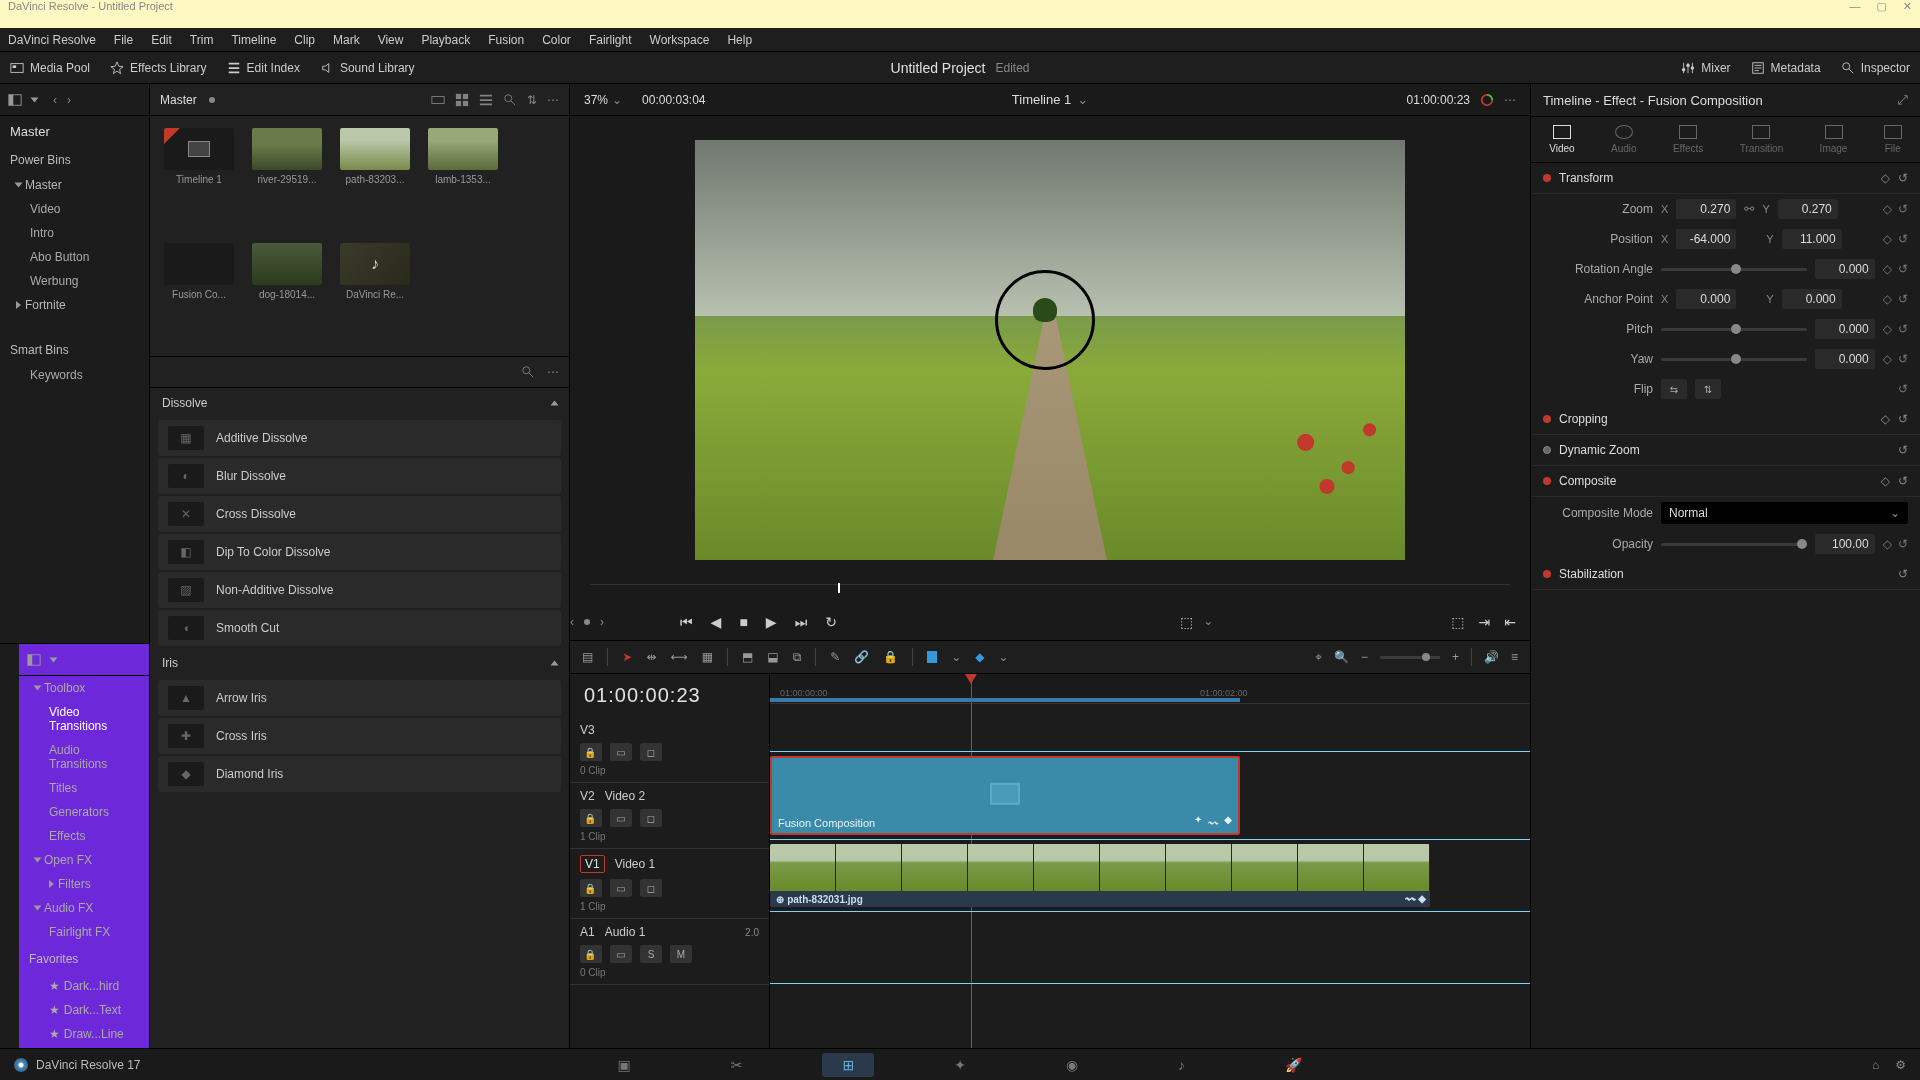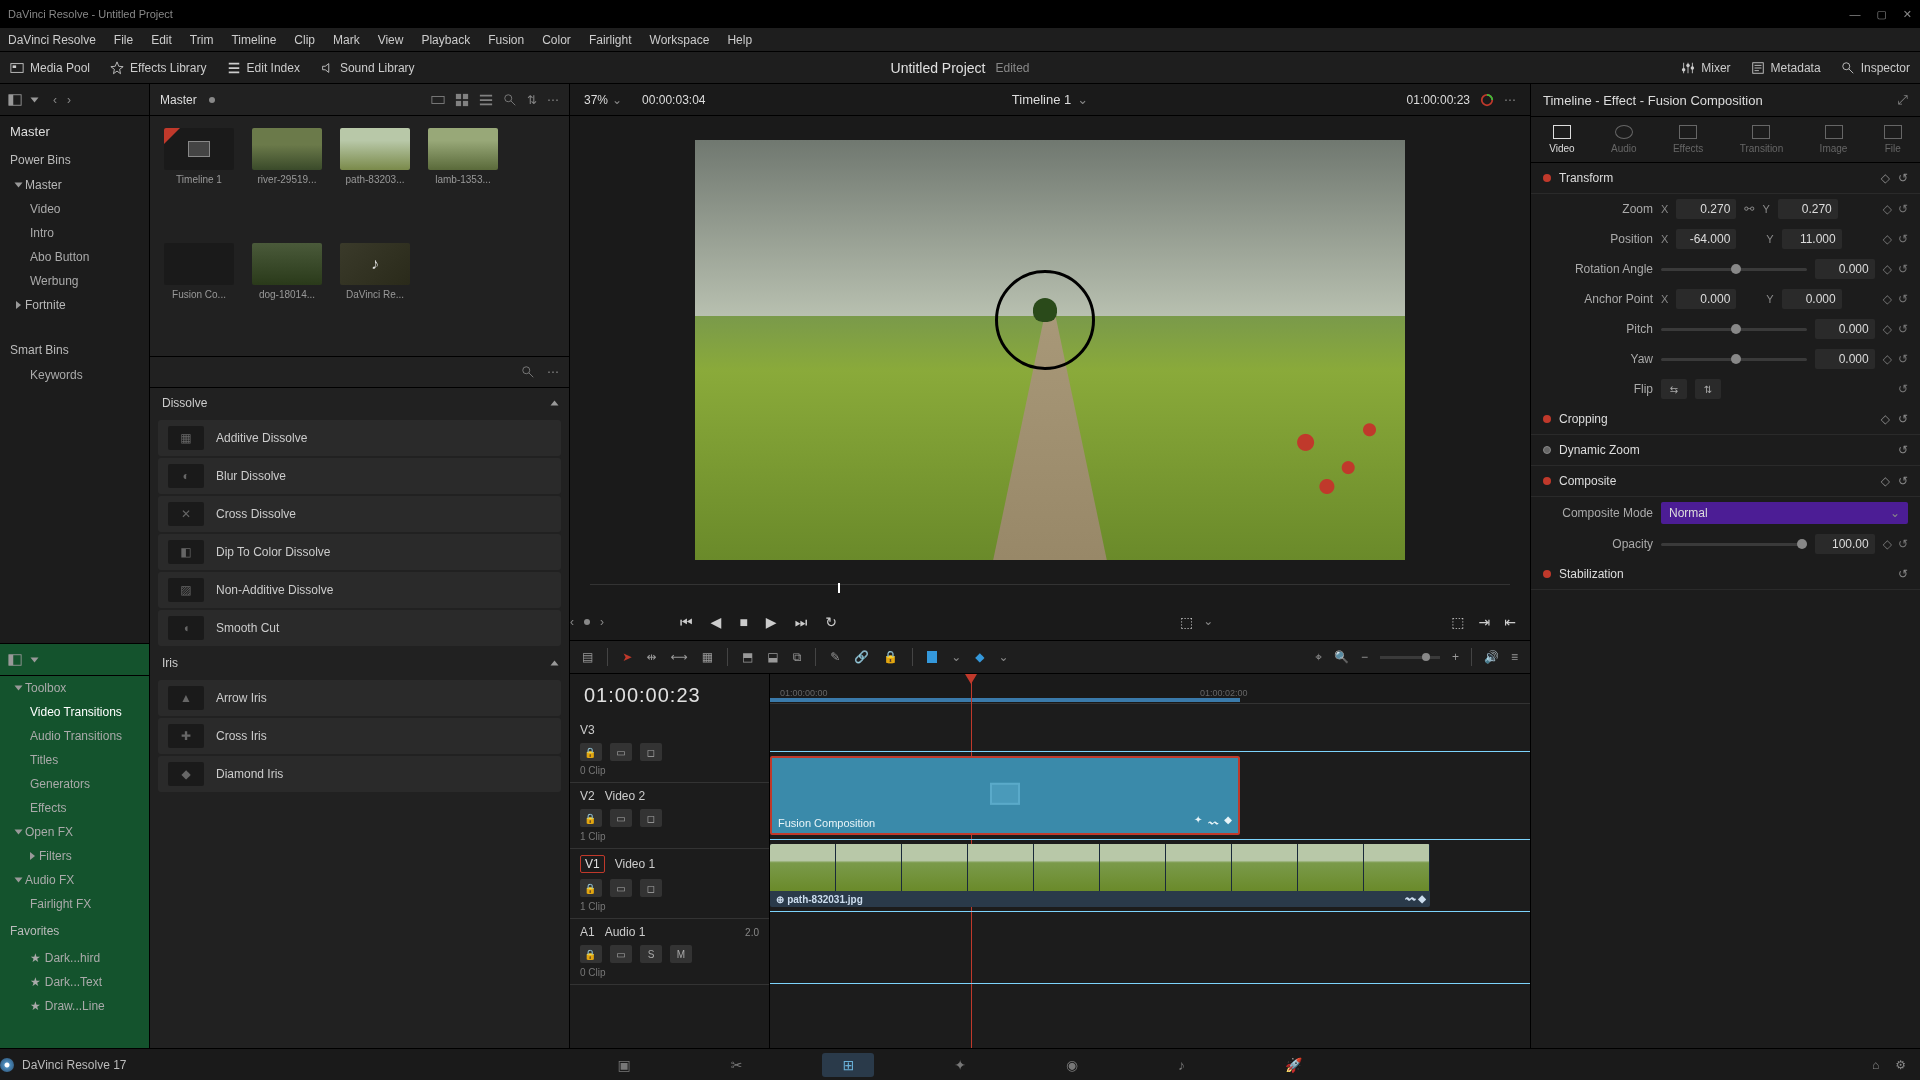--- a/index.html
+++ b/index.html
@@ -1,19 +1,19 @@
 <!DOCTYPE html>
 <html><head>
 <meta charset="utf-8">
 <style>
 * { margin:0; padding:0; box-sizing:border-box; font-family:-apple-system,BlinkMacSystemFont,"Segoe UI",sans-serif; }
 body { background:#1a1a1a; color:#b8b8b8; font-size:12px; overflow:hidden; width:1920px; height:1080px; }
 
 
-.titlebar { height:28px; background:#000000; display:flex; align-items:center; padding:0 8px; color:#888; font-size:11px; }
+.titlebar { height:28px; background:#fef9c3; display:flex; align-items:flex-start; padding:0 8px; color:#888; font-size:11px; }
 .titlebar .win-ctrl { margin-left:auto; display:flex; gap:16px; }
 .titlebar .win-ctrl span { cursor:pointer; }
 
 
 .menubar { height:24px; background:#1e1e1e; display:flex; align-items:center; padding:0 8px; gap:18px; font-size:12px; color:#ccc; border-bottom:1px solid #000; }
 .menubar span { cursor:pointer; }
 
 
 .toptoolbar { height:32px; background:#1e1e1e; display:flex; align-items:center; padding:0 10px; gap:20px; border-bottom:1px solid #000; }
 .toptoolbar .tool { display:flex; align-items:center; gap:6px; color:#ccc; font-size:12px; }
@@ -51,21 +51,21 @@
 .thumb-img.fusion { background:#1a1a1a; }
 .thumb-img.audio { background:linear-gradient(135deg,#3a3a2a,#2a2a1a); display:flex; align-items:center; justify-content:center; }
 .thumb-img.audio::after{content:"♪";color:#ddd;font-size:16px;}
 .thumb-img.nature1 { background:linear-gradient(#6b7a4a 40%,#3a4a2a); }
 .thumb-img.nature2 { background:linear-gradient(#b8c8a8 30%,#7a8a4a); }
 .thumb-img.nature3 { background:linear-gradient(#98a878 30%,#5a6a3a); }
 .thumb-img.nature4 { background:linear-gradient(#4a5a3a,#2a3a1a); }
 .thumb-label { font-size:10px; color:#999; text-align:center; white-space:nowrap; overflow:hidden; text-overflow:ellipsis; width:100%; }
 
 
-.fxlib { flex:1; background:#14532d; overflow:auto; }
+.fxlib { flex:1; background:#6d28d9; overflow:auto;margin-left:19px; }
 .fx-tree-item { padding:5px 10px 5px 16px; font-size:12px; color:#aaa; display:flex; align-items:center; gap:4px; cursor:pointer; }
 .fx-tree-item.sel { color:#fff; font-weight:500; }
 .fx-tree-sub { padding-left:30px; }
 .fx-tree-hdr { padding:8px 10px; font-size:12px; color:#bbb; }
 .fxlist-hdr { height:32px; display:flex; align-items:center; padding:0 10px; justify-content:space-between; border-bottom:1px solid #000; }
 .fxlist { flex:1; overflow:auto; }
 .fxcat { padding:8px 12px; color:#ccc; display:flex; justify-content:space-between; align-items:center; }
 .fxitem { display:flex; align-items:center; gap:12px; padding:6px 10px; margin:2px 8px; background:#2a2a2a; border-radius:3px; cursor:pointer; }
 .fxitem .fxicon { width:36px; height:24px; background:#1a1a1a; border-radius:2px; display:flex;align-items:center;justify-content:center;color:#666;}
 .fxitem .fxname { font-size:12px; color:#ccc; }
@@ -146,27 +146,27 @@
 .insp-row { display:flex; align-items:center; padding:5px 12px; gap:8px; }
 .insp-row .lbl { width:110px; text-align:right; color:#aaa; font-size:12px; }
 .insp-row .axis { color:#888; font-size:11px; }
 .insp-row .val { width:60px; background:#2a2a2a; padding:3px 6px; text-align:right; font-size:12px; color:#ddd; border-radius:2px; }
 .insp-row .slider { flex:1; height:3px; background:#3a3a3a; position:relative; border-radius:2px;}
 .insp-row .slider .knob{position:absolute;top:-4px;width:10px;height:10px;background:#888;border-radius:50%;}
 .insp-row .kf { display:flex; gap:6px; color:#777; margin-left:auto;}
 .insp-row .kf span{cursor:pointer;}
 .insp-row .link { color:#888; }
 .insp-row .flipbtn { width:26px; height:20px; background:#2a2a2a; border-radius:2px; display:flex;align-items:center;justify-content:center;color:#aaa;font-size:10px;}
-.insp-select { flex:1; background:#4c1d95; padding:4px 8px; border-radius:2px; color:#ddd; display:flex;justify-content:space-between;align-items:flex-end;}
+.insp-select { flex:1; background:#000000; padding:4px 8px; border-radius:2px; color:#ddd; display:flex;justify-content:space-between;align-items:flex-end;}
 
 
 .bottombar { height:32px; background:#1a1a1a; border-top:1px solid #000; display:flex; align-items:center; justify-content:center; gap:60px; position:relative;}
 .bottombar .pgicon { color:#777; cursor:pointer; font-size:14px; padding:4px 20px;}
 .bottombar .pgicon.active { background:#2a3a4a; color:#6ab0d8; border-radius:3px;}
-.bottombar .resolve-label { position:absolute; left:0; display:flex; align-items:center; gap:8px; color:#bbb; font-size:12px;}
+.bottombar .resolve-label { position:absolute; left:14px; display:flex; align-items:center; gap:8px; color:#bbb; font-size:12px;}
 .bottombar .resolve-label .logo{width:14px;height:14px;border-radius:50%;background:radial-gradient(circle,#fff 2px,#4a8aba 3px,#2a4a6a);}
 .bottombar .right-icons{position:absolute;right:14px;display:flex;gap:16px;color:#888;}
 
 .smicon{display:inline-block;width:14px;height:14px;}
 svg{display:block;}
 </style>
 </head>
 <body>
 
 <div class="titlebar">

